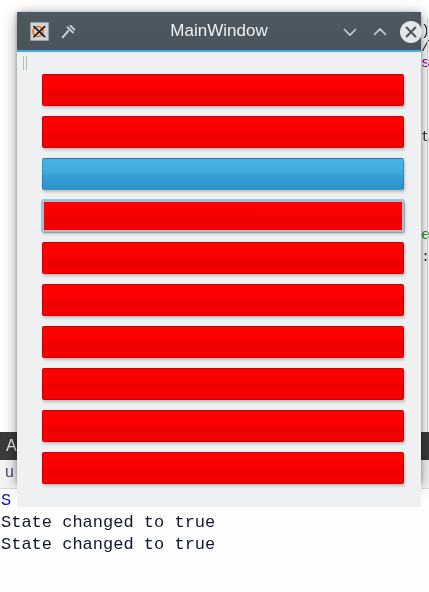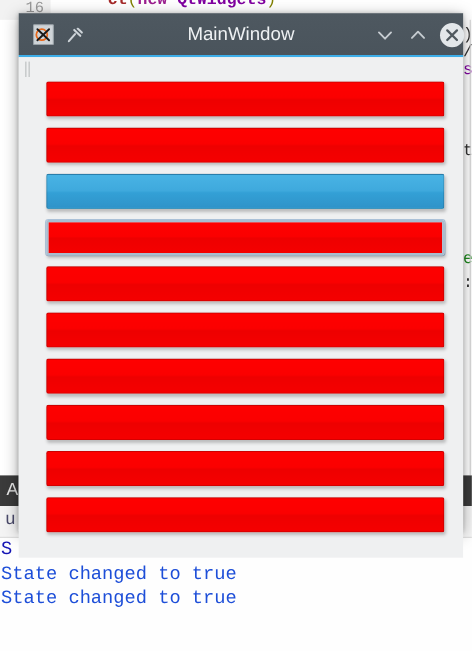--- a/index.html
+++ b/index.html
@@ -134,21 +134,21 @@
     overflow: hidden;
   }
   .console-line {
     font-family: "Liberation Mono", monospace;
     font-size: 17px;
     line-height: 22px;
     white-space: pre;
     padding-left: 1px;
   }
   .console-line.link  { color: #1414b4; }
-  .console-line.state { color: #1d4ed8; }
+  .console-line.state { color: #0f172a; }
 
   
   #main-window {
     position: absolute;
     left: 17px;
     top: 12px;
     width: 404px;
     height: 471px;
     box-shadow: 0 3px 14px rgba(0,0,0,0.38), 0 1px 4px rgba(0,0,0,0.28);
     background: #eff0f1;
@@ -248,24 +248,20 @@
   .list-button.focused {
     border: 2px solid #a8bdd0;
     box-shadow: 1px 2px 3px rgba(0,0,0,0.22), 0 0 0 1px rgba(120,160,200,0.55);
   }
 </style>
 </head>
 <body>
 
 <div id="bg-layer">
 
-  <div id="bg-editor-top">
-    <div id="bg-gutter-top">16</div>
-    <div id="bg-code-top" class="code-line"><span class="type">ct</span><span class="paren">(</span><span class="kw">new</span><span> </span><span class="purple">QtWidgets</span><span class="paren">)</span></div>
-  </div>
 
   <div id="bg-right-strip">
       <div class="right-glyph" style="top: 6px; color: rgb(51, 51, 51);">)</div>
       <div class="right-glyph" style="top: 22px; color: rgb(51, 51, 51);">/</div>
       <div class="right-glyph" style="top: 38px; color: rgb(128, 0, 160);">s</div>
       <div class="right-glyph" style="top: 112px; color: rgb(51, 51, 51);">t</div>
       <div class="right-glyph" style="top: 210px; color: rgb(31, 138, 31);">e</div>
       <div class="right-glyph" style="top: 232px; color: rgb(51, 51, 51);">:</div>
     </div>
   <div id="bg-vline"></div>

